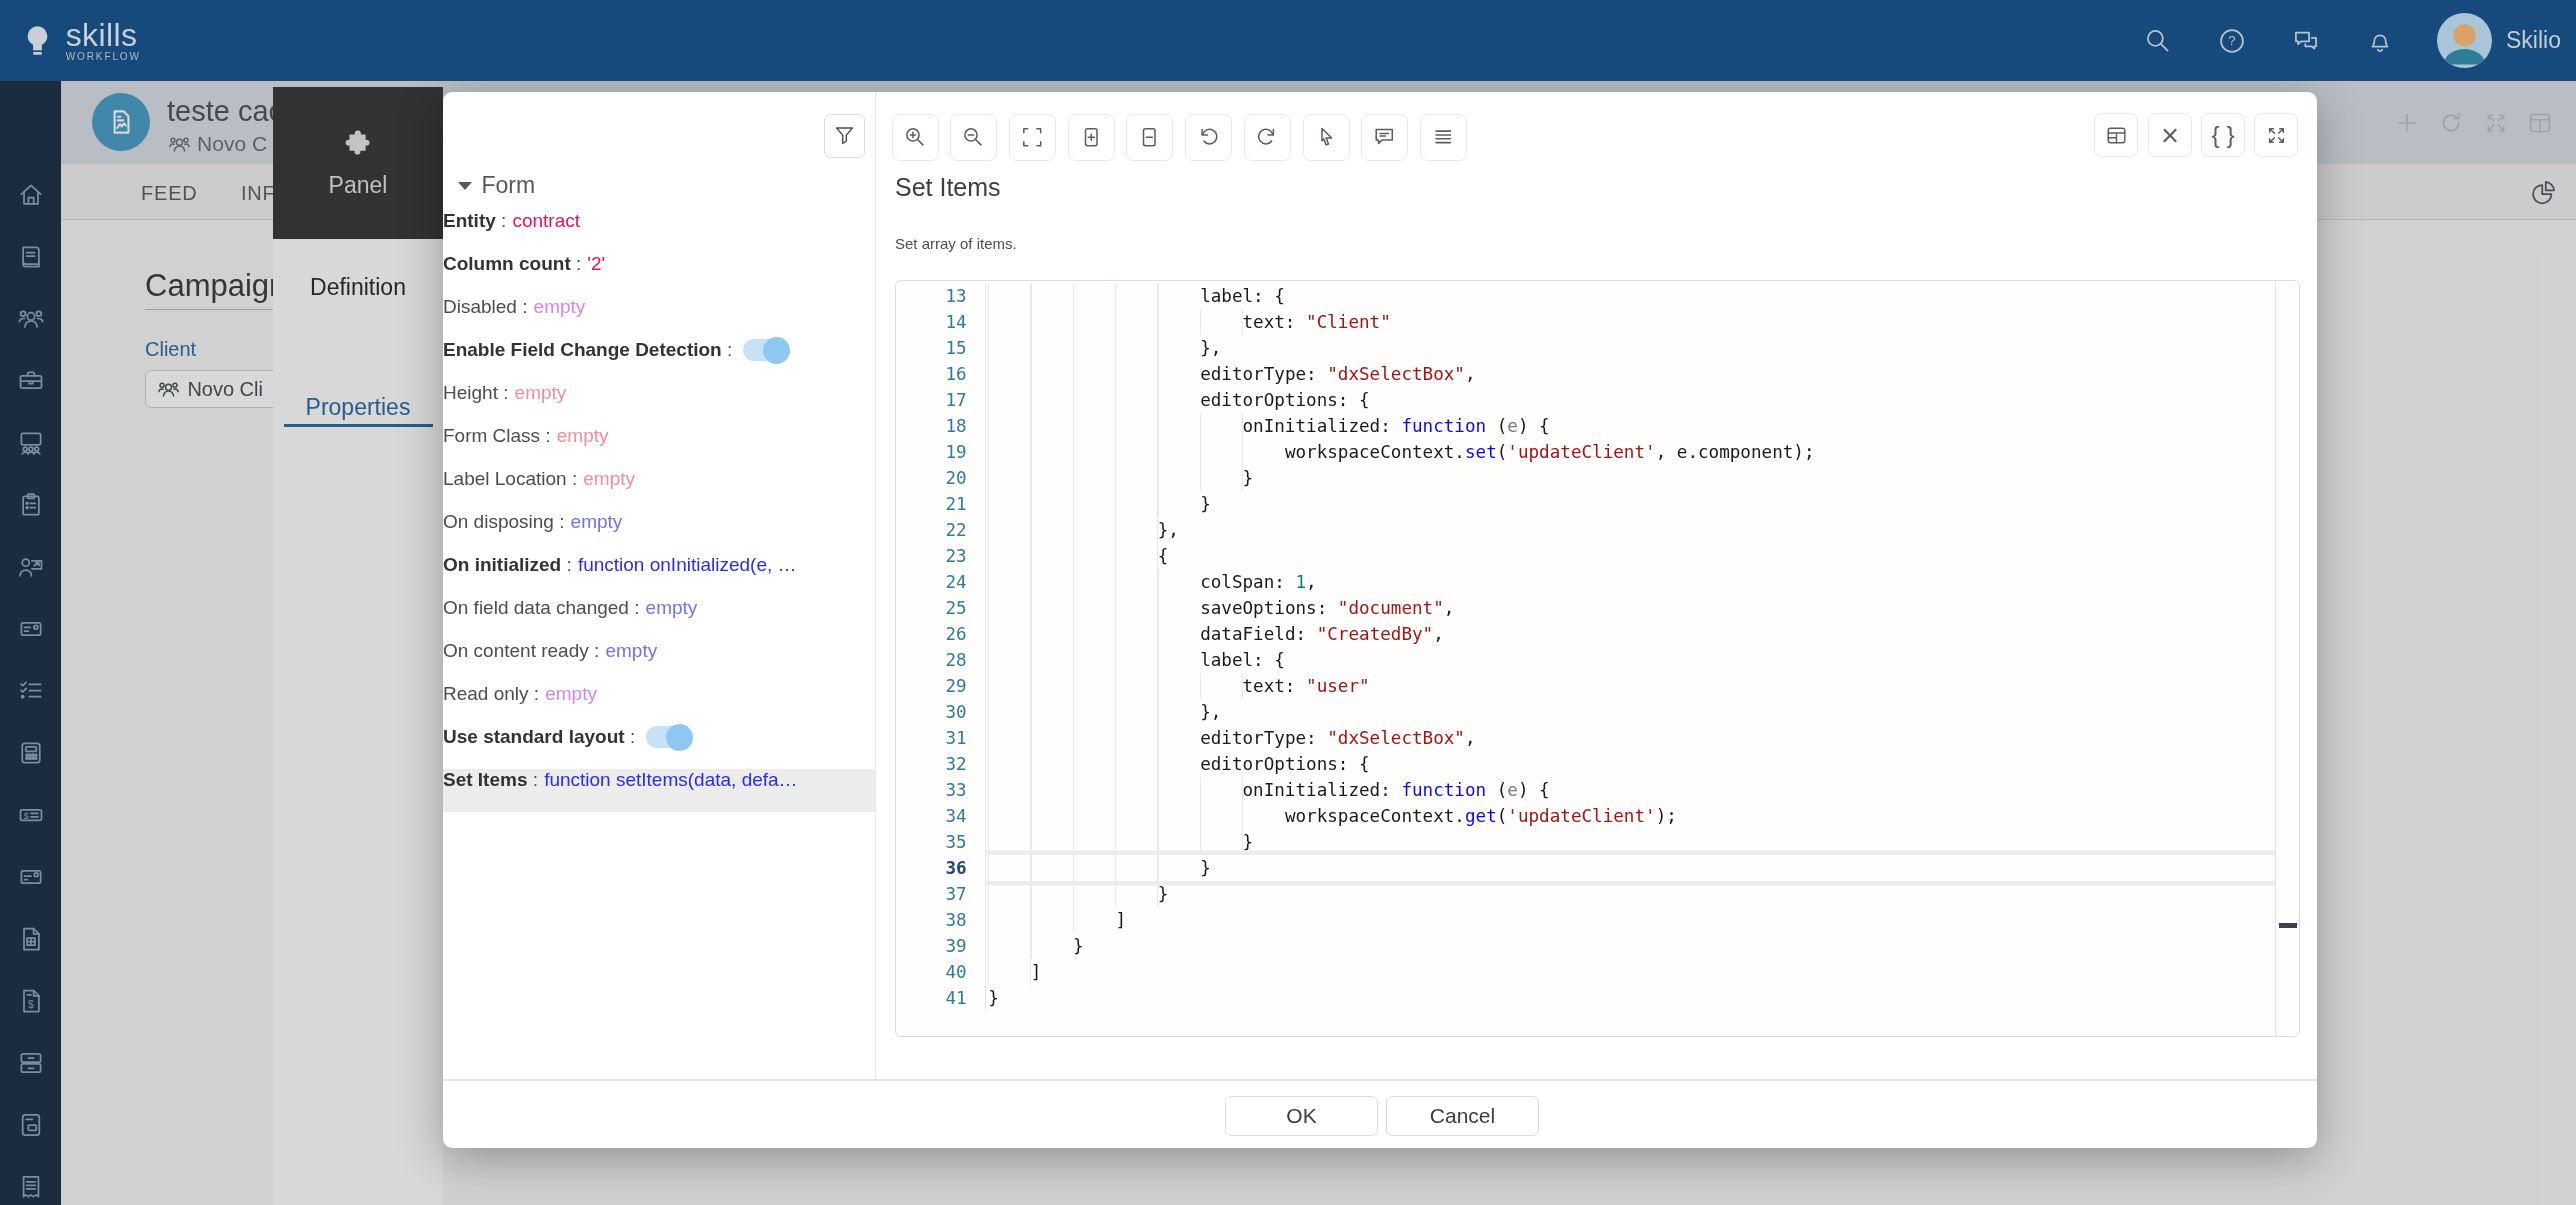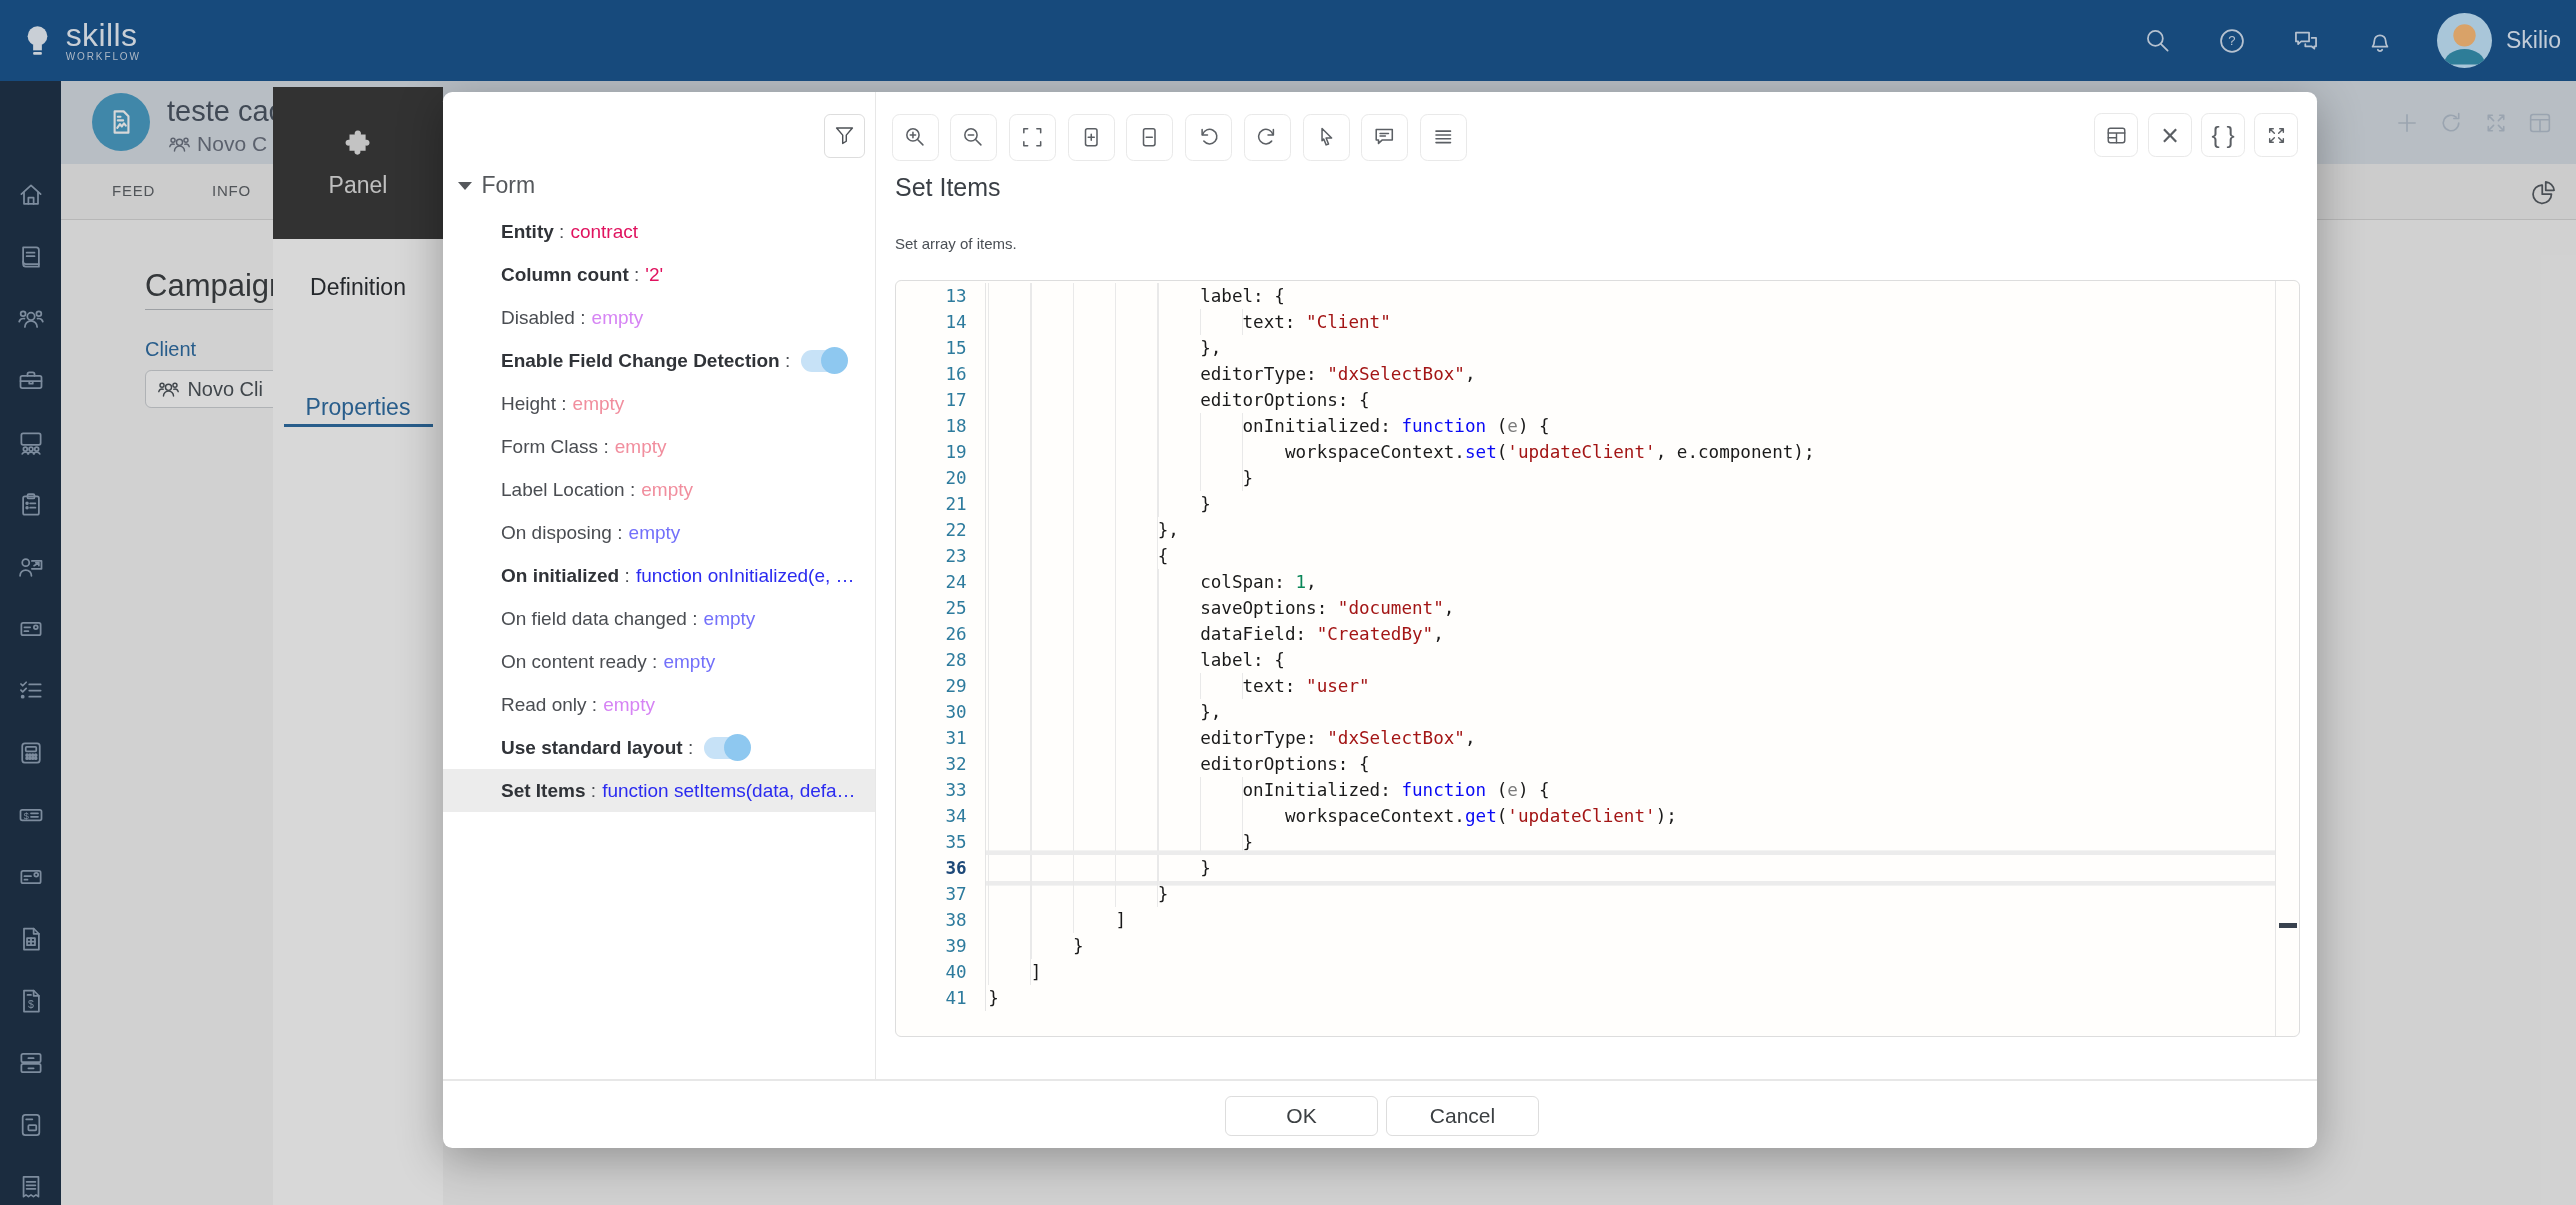--- a/index.html
+++ b/index.html
@@ -27,21 +27,21 @@
   
   #page{left:61px;top:81px;width:2515px;height:1125px;background:#f7f7f7;z-index:0;}
   #pgheader{left:0;top:0;width:2515px;height:83px;background:#d9e0e7;}
   .pgavatar{left:31px;top:11.5px;width:58px;height:58px;border-radius:50%;background:#4a9fc8;color:#fff;
             display:flex;align-items:center;justify-content:center;}
   .pgtitle{left:106px;top:14px;font-size:29px;color:#4b5563;}
   .pgsub{left:107px;top:51px;font-size:21px;color:#6b7280;display:flex;align-items:center;gap:6.1px;}
   .hdracts{position:absolute;right:23px;top:29px;display:flex;gap:18.4px;color:#565c63;}
   .hdracts .navico{margin:0;width:26px;height:26px;}
   #pgtabs{left:0;top:83px;width:2515px;height:56px;background:#f1f1f1;border-bottom:1.5px solid #d8d8d8;box-sizing:border-box;}
-  .tab{position:absolute;top:18.4px;font-size:15px;letter-spacing:0.8px;color:#5f6368;}
+  .tab{position:absolute;top:18.4px;font-size:20px;letter-spacing:0.8px;color:#5f6368;margin-left:29px;}
   .tabchart{position:absolute;right:18.4px;top:14px;color:#565c63;}
   #pgcontent{left:0;top:139px;width:2515px;height:986px;background:#f7f7f7;}
   .ctitle{left:84px;top:48px;font-size:31px;color:#3c4043;}
   .cunderline{left:84px;top:89px;width:192px;height:0.8px;background:#b9bdc2;}
   .clabel{left:84px;top:118px;font-size:20px;color:#2e6da4;}
   .chip{left:84px;top:150px;width:199px;height:38px;border:1.5px solid #cfd2d6;border-radius:6.1px;background:#fff;
         display:flex;align-items:center;gap:7.7px;padding-left:10.7px;box-sizing:border-box;color:#4b5258;font-size:20px;}
 
   
   #drawer{left:273px;top:87px;width:170px;height:1119px;background:#ffffff;z-index:2;}
@@ -62,21 +62,21 @@
   #leftpanel{left:0;top:0;width:433px;height:987px;border-right:1.5px solid #e7e7e7;box-sizing:border-box;}
   .searchbox{left:15.3px;top:21.5px;width:341px;height:44px;border:1.5px solid #ddd;border-radius:6.1px;box-sizing:border-box;
              display:flex;align-items:center;padding:0 10.7px;gap:7.7px;color:#8d939b;background:#fff;}
   .searchbox input{border:none;outline:none;font-size:20px;color:#444;width:100%;font-family:"Liberation Sans",sans-serif;background:transparent;}
   .searchbox input::placeholder{color:#9aa0a6;}
   .filterbtn{left:381px;top:21.5px;width:41px;height:44px;border:1.5px solid #ddd;border-radius:6.1px;box-sizing:border-box;
              display:flex;align-items:center;justify-content:center;color:#4d5156;background:#fff;}
   .formhdr{left:15.3px;top:80px;display:flex;align-items:center;gap:9.2px;font-size:23px;color:#55585c;}
   .chev{width:0;height:0;border-left:7px solid transparent;border-right:7px solid transparent;border-top:8.4px solid #55585c;}
   #proplist{left:0;top:118px;width:432px;}
-  .prow{height:43px;display:flex;align-items:center;padding-left:58px;font-size:19px;color:#4a4d52;white-space:nowrap;}
+  .prow{height:43px;display:flex;align-items:flex-start;font-size:19px;color:#4a4d52;white-space:nowrap;}
   .prow.sel{background:#ececec;}
   .plabel.bold{font-weight:bold;color:#303338;}
   .pval{margin-left:6.1px;}
   .v-mod{color:#e0135f;}
   .v-epink{color:#f18e9e;}
   .v-eviolet{color:#d684f4;}
   .v-eblue{color:#7370fa;}
   .v-func{color:#2b2bf0;}
   .toggle{margin-left:10.7px;width:44px;height:22px;border-radius:11.5px;background:#c7e2f7;position:relative;flex:none;}
   .knob{position:absolute;right:-3.1px;top:-2.3px;width:27px;height:27px;border-radius:50%;background:#8ec8f0;}

